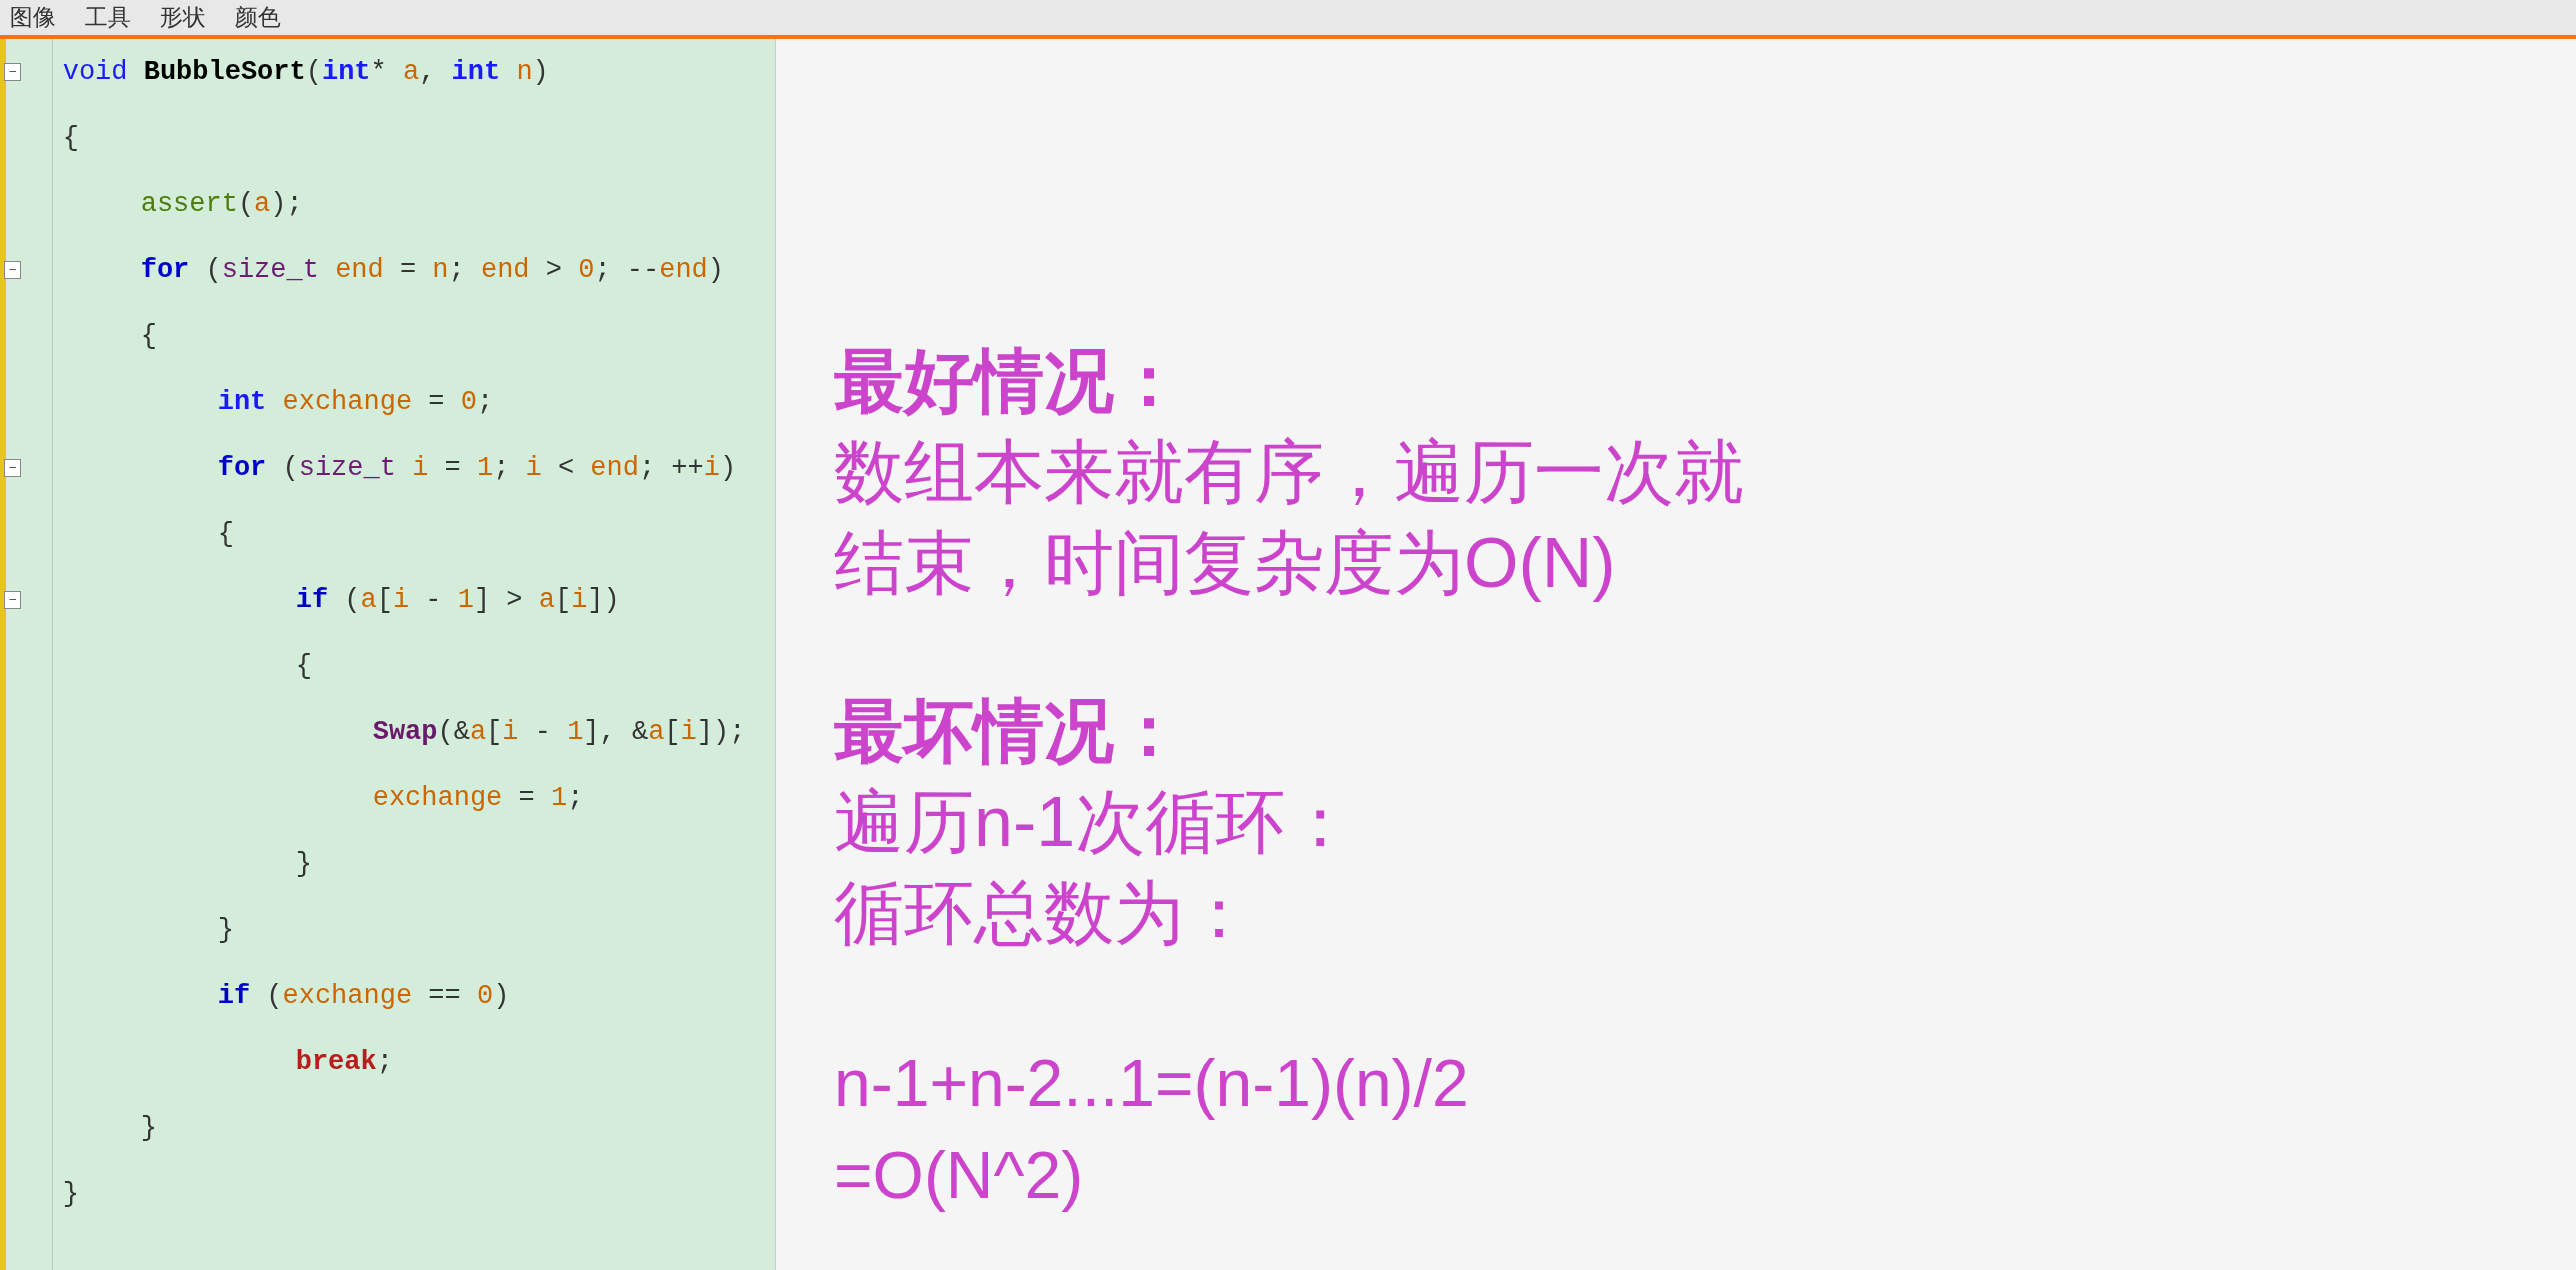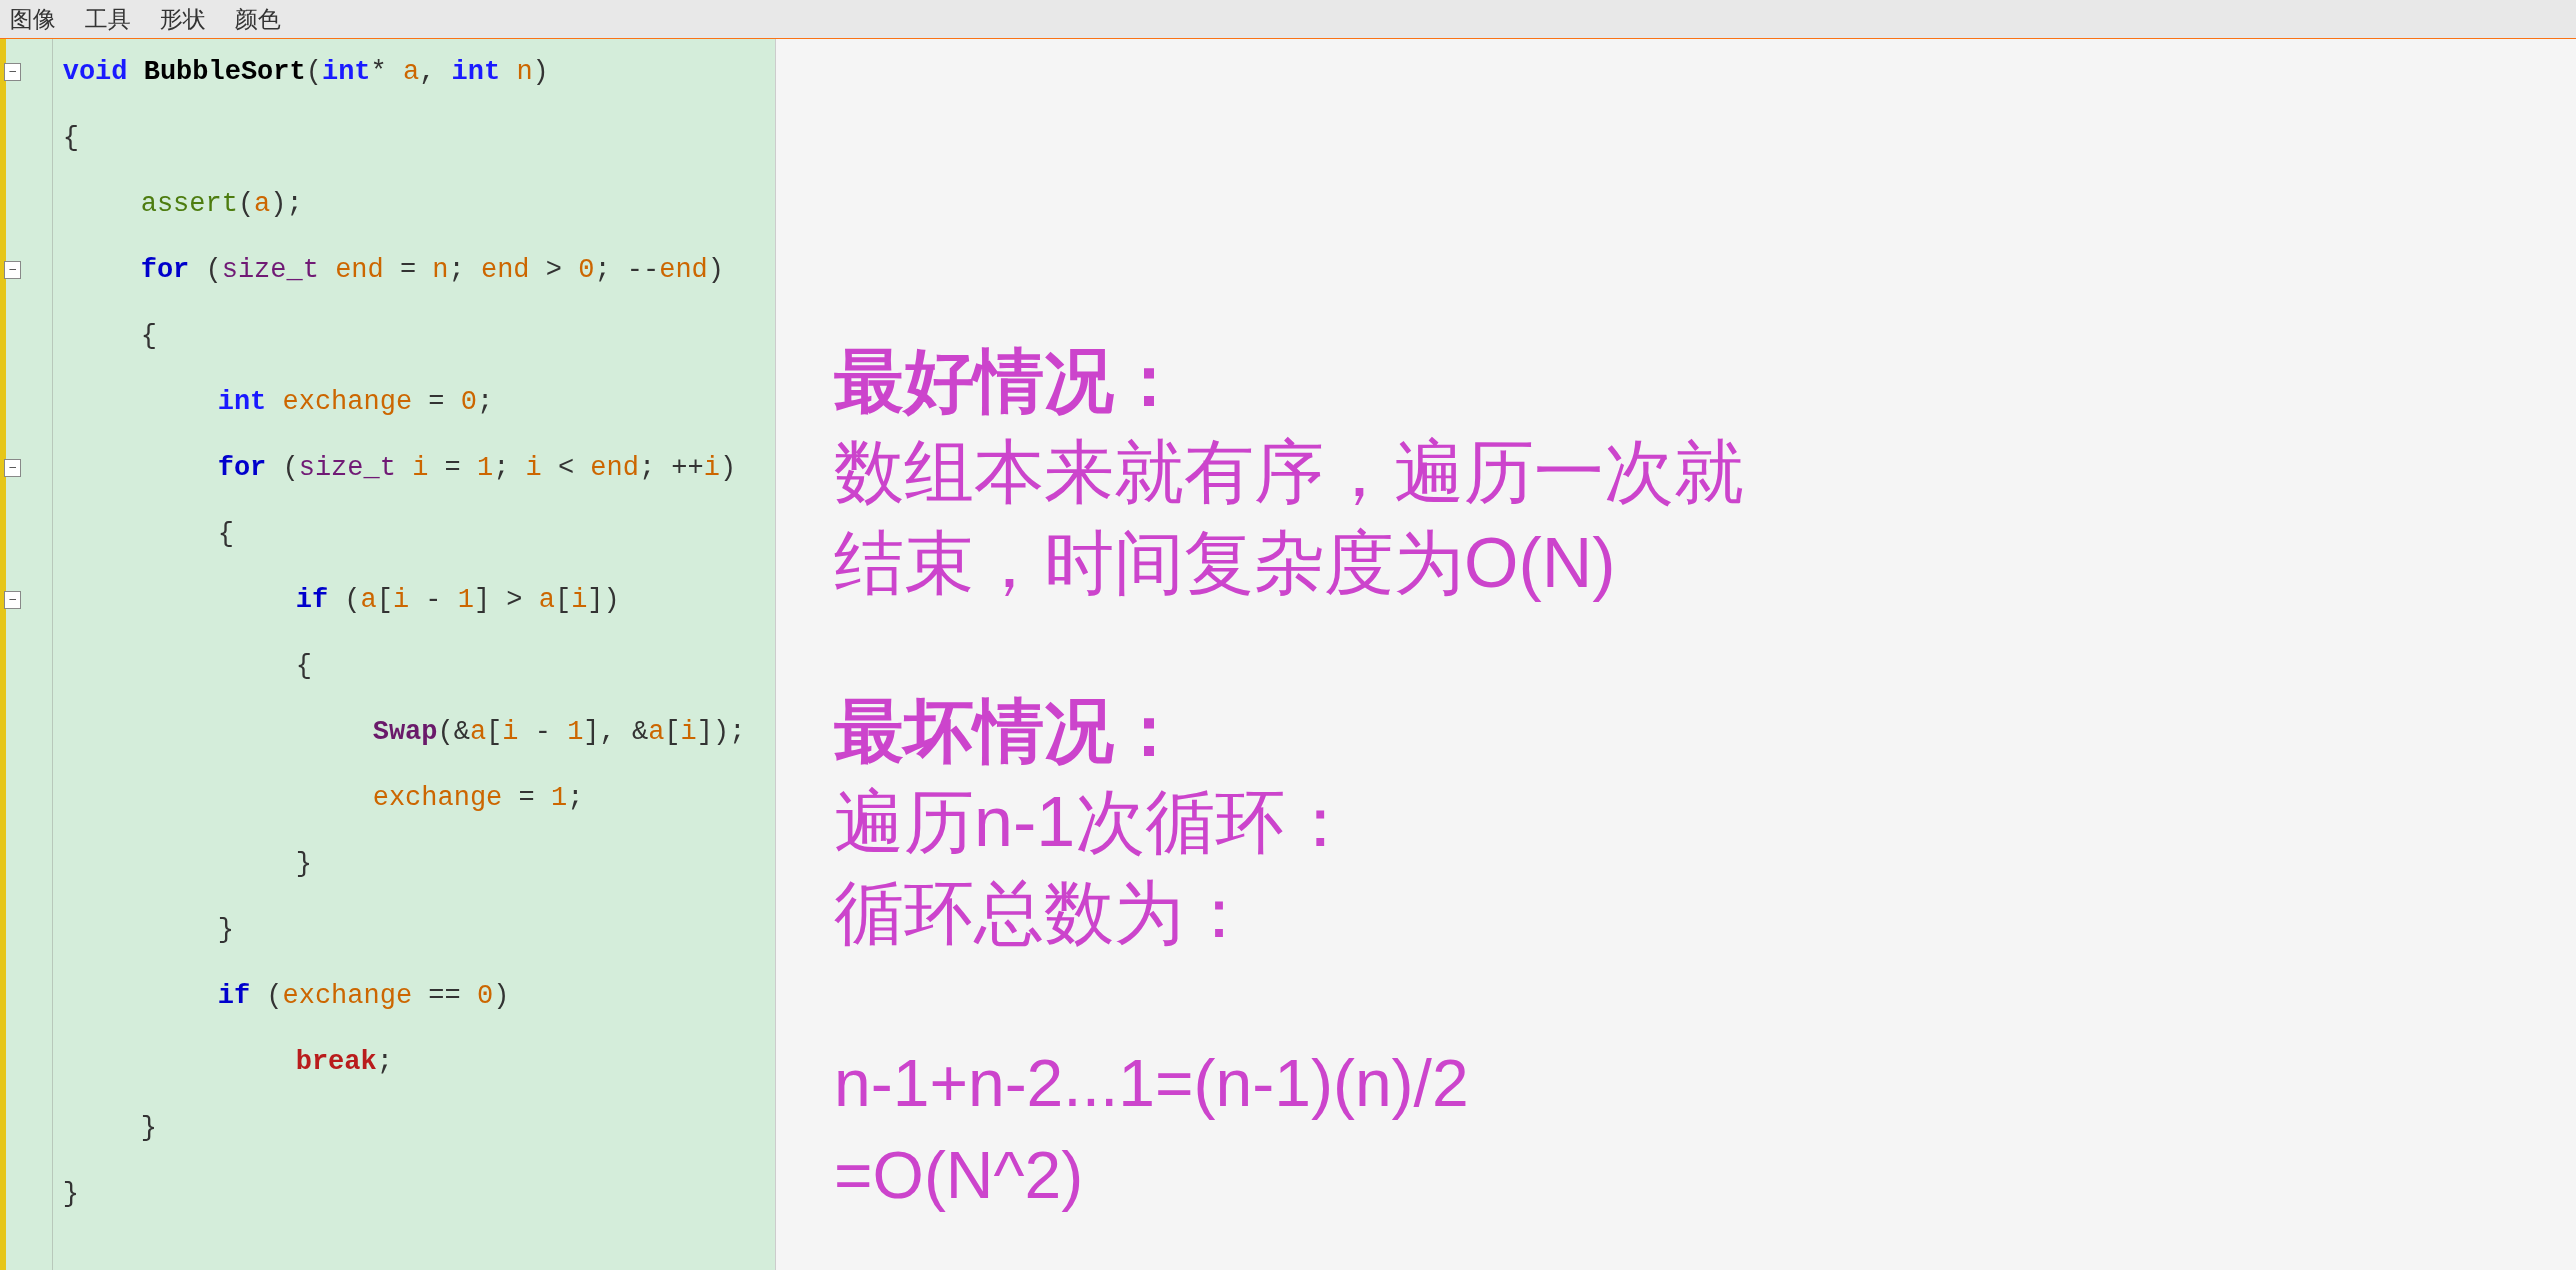--- a/index.html
+++ b/index.html
@@ -14,21 +14,21 @@
       overflow: hidden;
       width: 2576px;
       height: 1270px;
     }
 
     .top-menu-bar {
       display: flex;
       align-items: center;
       background-color: #e8e8e8;
       height: 39px;
-      border-bottom: 1px solid #f97316;
+      border-bottom: 4px solid #f97316;
       padding: 0 9.7px;
       gap: 29px;
     }
 
     .menu-item {
       font-size: 23px;
       color: #333;
       cursor: pointer;
       font-family: 'Microsoft YaHei', SimSun, sans-serif;
     }
@@ -100,21 +100,21 @@
     .code-line {
       height: 66px;
       display: flex;
       align-items: center;
       font-size: 27px;
       white-space: pre;
       line-height: 1;
     }
 
     
-    .kw-void { color: #1a1aff; font-weight: bold; text-align: right; }
+    .kw-void { color: #1a1aff; font-weight: normal; text-align: right; }
     .kw-int { color: #1a1aff; font-weight: bold; }
     .fn-name { color: #000000; font-weight: bold; }
     .param-name { color: #cc6600; }
     .punctuation { color: #333; }
     .kw-for { color: #0000cc; font-weight: bold; text-align: right; }
     .kw-size_t { color: #701a75; }
     .kw-if { color: #0000cc; font-weight: bold; }
     .kw-break { color: #b91c1c; font-weight: bold; }
     .fn-assert { color: #4d7c0f; text-align: center; }
     .fn-swap { color: #6a1a6a; font-weight: bold; }

